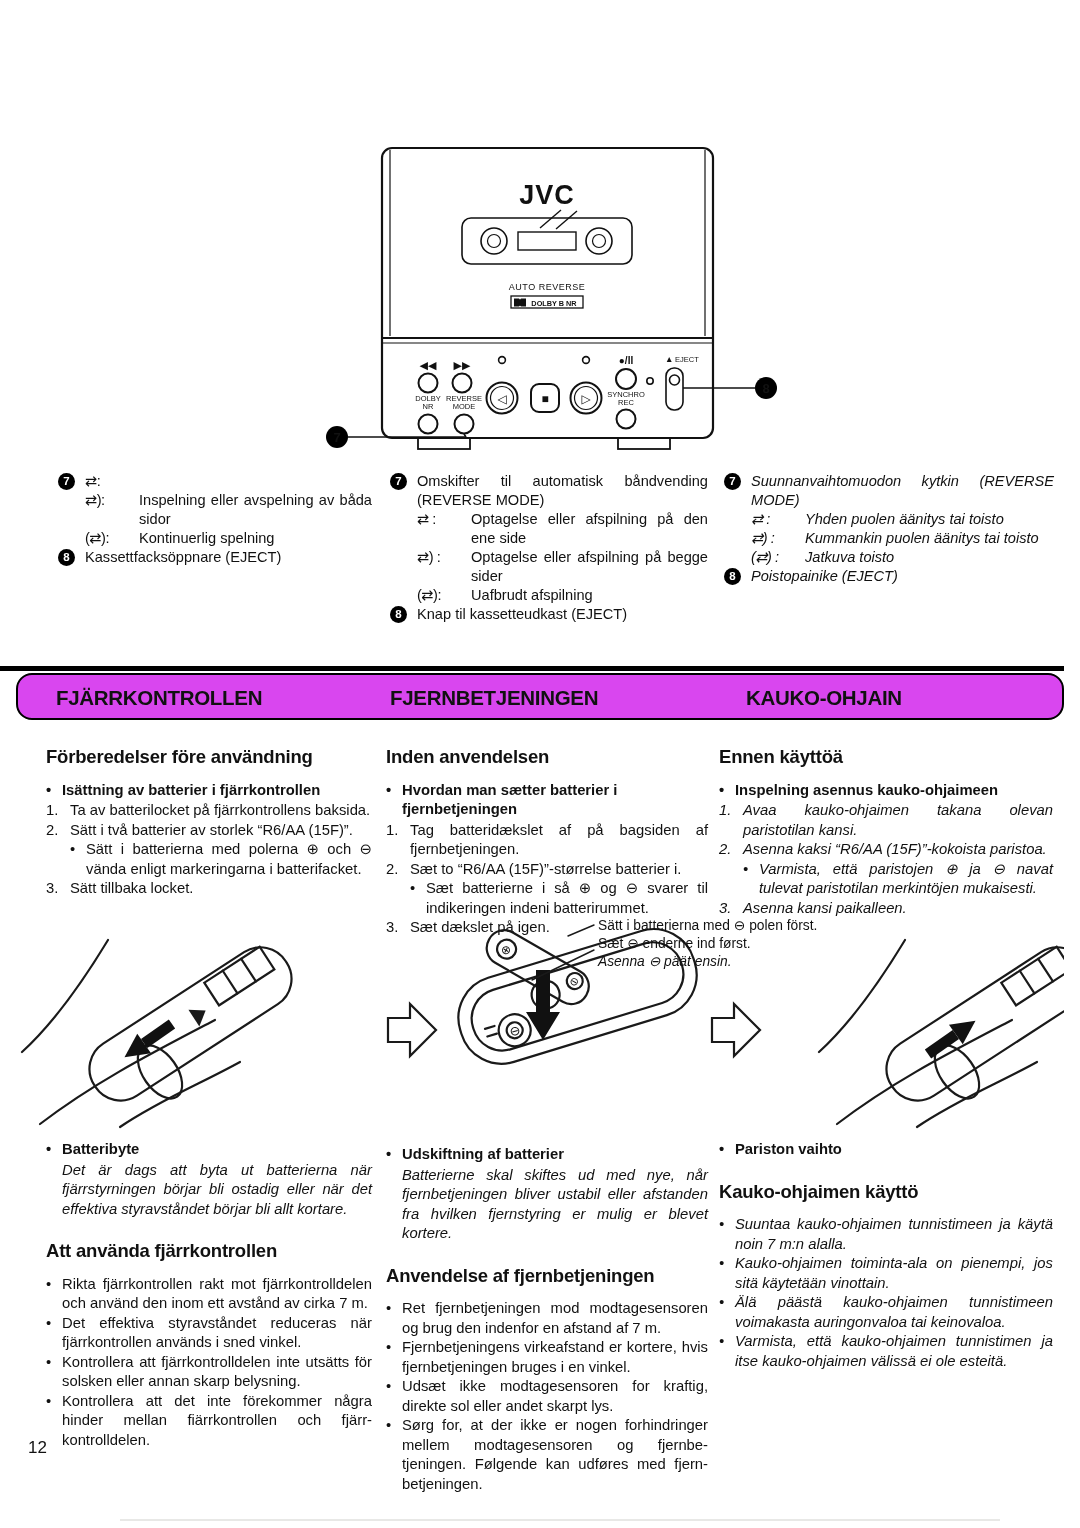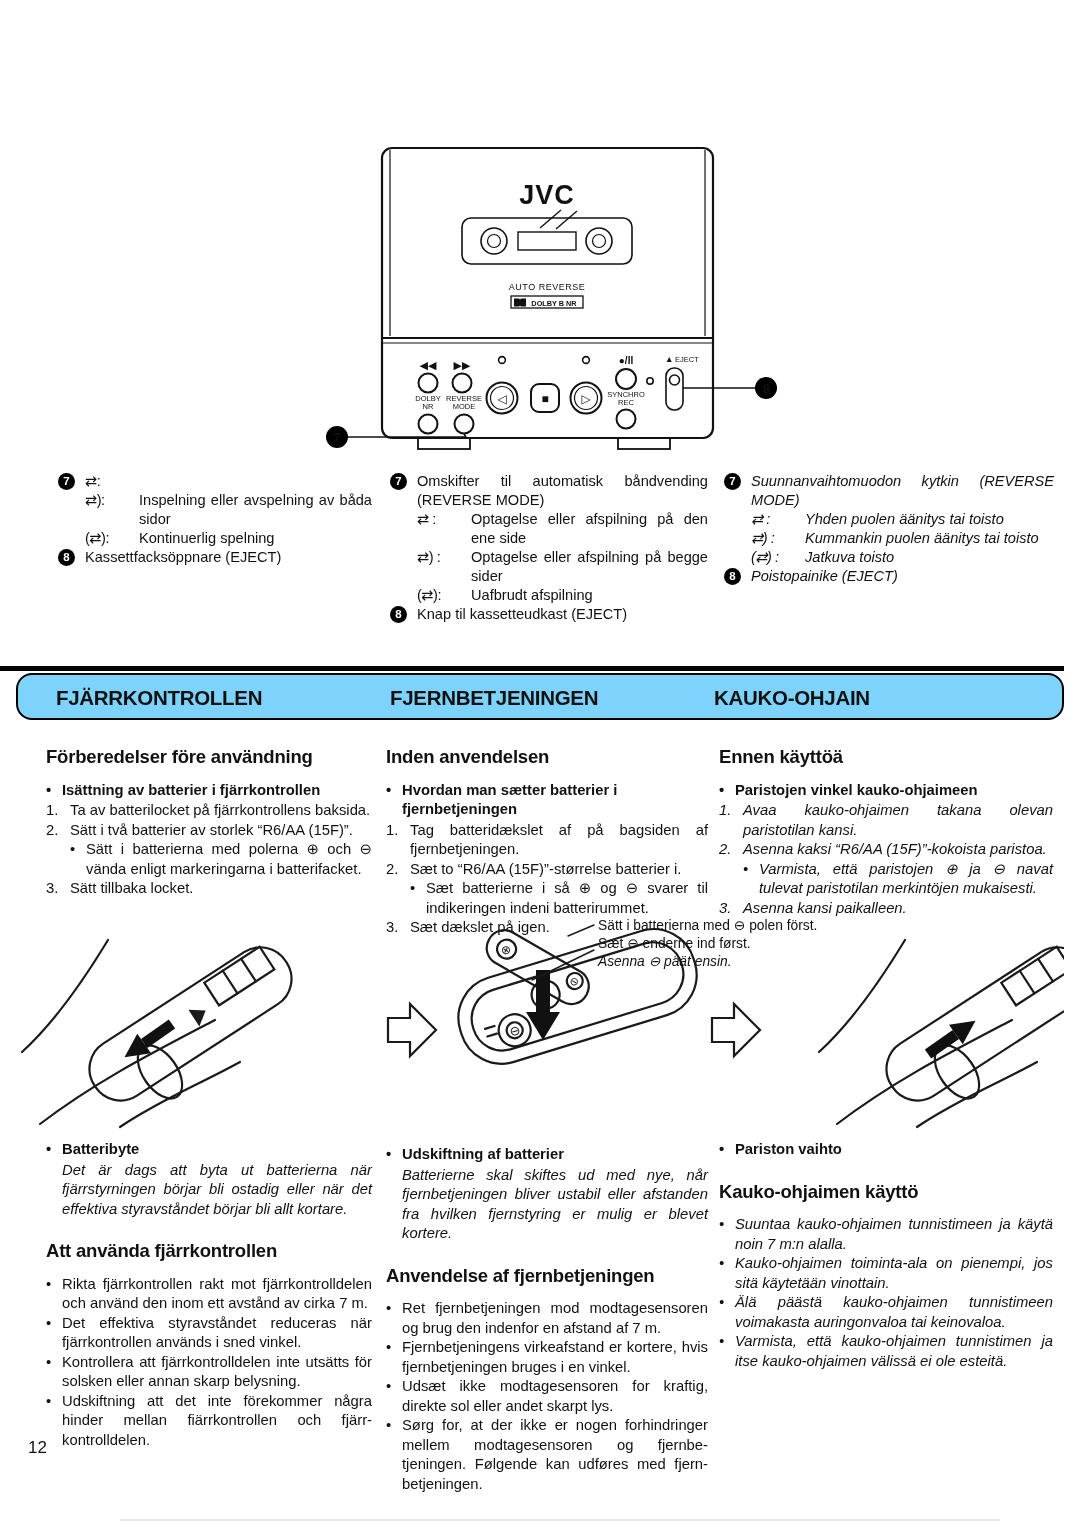--- a/index.html
+++ b/index.html
@@ -21,21 +21,21 @@
   }
   .mode-line { display:flex; padding-left:27px; }
   .mode-sym { flex:none; width:54px; letter-spacing:-0.5px; }
   .mode-text { flex:1; text-align:justify; }
   .fi-italic { font-style:italic; }
 
   
   .band-rule { position:absolute; left:0; top:666px; width:1080px; height:5px; background:#000; }
   .band {
     position:absolute; left:16px; top:673px; width:1048px; height:47px;
-    border:2px solid #000; border-radius:16px; background:#7dd3fc;
+    border:2px solid #000; border-radius:16px; background:#d946ef;
   }
   .band-title { position:absolute; top:11px; font-size:20.5px; font-weight:bold; letter-spacing:-0.3px; }
 
   
   .col { position:absolute; font-size:14.8px; line-height:19.5px; }
   .h-main { font-size:18.5px; font-weight:bold; margin-bottom:14px; letter-spacing:-0.2px;margin-top:7px; }
   .bullet-head { display:flex; font-weight:bold; margin-bottom:1px; }
   .bullet-head .b, .bullet-item .b { flex:none; width:16px; }
   .bullet-item { display:flex; }
   .bullet-item .t { flex:1; text-align:justify; }
@@ -208,21 +208,21 @@
     <div class="legend-item">
       <span class="num-badge" style="font-style:normal;">8</span>
       <span>Poistopainike (EJECT)</span>
     </div>
   </div>
 
   <div class="band-rule"></div>
   <div class="band">
     <span class="band-title" style="left:38px;">FJÄRRKONTROLLEN</span>
     <span class="band-title" style="left:372px;">FJERNBETJENINGEN</span>
-    <span class="band-title" style="left:696px;">KAUKO-OHJAIN</span>
+    <span class="band-title" style="left:728px;">KAUKO-OHJAIN</span>
   </div>
 
   <div class="col" style="left:46px; top:740px; width:326px;">
     <div class="h-main">Förberedelser före användning</div>
     <div class="bullet-head">
         <span class="b">•</span>
         <span class="t">Isättning av batterier i fjärrkontrollen</span>
       </div>
     <div class="num-item">
         <span class="n">1.</span>
@@ -263,21 +263,21 @@
     <div class="num-item">
         <span class="n">3.</span>
         <span class="t">Sæt dækslet på igen.</span>
       </div>
   </div>
 
   <div class="col" style="left:719px; top:740px; width:334px;">
     <div class="h-main">Ennen käyttöä</div>
     <div class="bullet-head">
         <span class="b">•</span>
-        <span class="t">Paristojen vinkel kauko-ohjaimeen</span>
+        <span class="t">Inspelning asennus kauko-ohjaimeen</span>
       </div>
     <div class="fi-italic">
       <div class="num-item">
           <span class="n">1.</span>
           <span class="t">Avaa kauko-ohjaimen takana olevan paristotilan kansi.</span>
         </div>
       <div class="num-item">
           <span class="n">2.</span>
           <span class="t">Asenna kaksi “R6/AA (15F)”-kokoista paristoa.</span>
         </div>
@@ -383,21 +383,21 @@
     <div class="bullet-item">
         <span class="b">•</span>
         <span class="t">Det effektiva styravståndet reduceras när fjärrkontrollen används i sned vinkel.</span>
       </div>
     <div class="bullet-item">
         <span class="b">•</span>
         <span class="t">Kontrollera att fjärrkontrolldelen inte utsätts för solsken eller annan skarp belysning.</span>
       </div>
     <div class="bullet-item">
         <span class="b">•</span>
-        <span class="t">Udskiftning att det inte förekommer några hinder mellan fiärrkontrollen och fjärr-kontrolldelen.</span>
+        <span class="t">Kontrollera att det inte förekommer några hinder mellan fiärrkontrollen och fjärr-kontrolldelen.</span>
       </div>
   </div>
 
   <div class="col" style="left:386px; top:1145px; width:322px;">
     <div class="bullet-head">
         <span class="b">•</span>
         <span>Udskiftning af batterier</span>
       </div>
     <div class="body-indent">Batterierne skal skiftes ud med nye, når fjernbetjeningen bliver ustabil eller afstanden fra hvilken fjernstyring er mulig er blevet kortere.</div>
     <div class="h-main" style="margin-top:22px;">Anvendelse af fjernbetjeningen</div>

